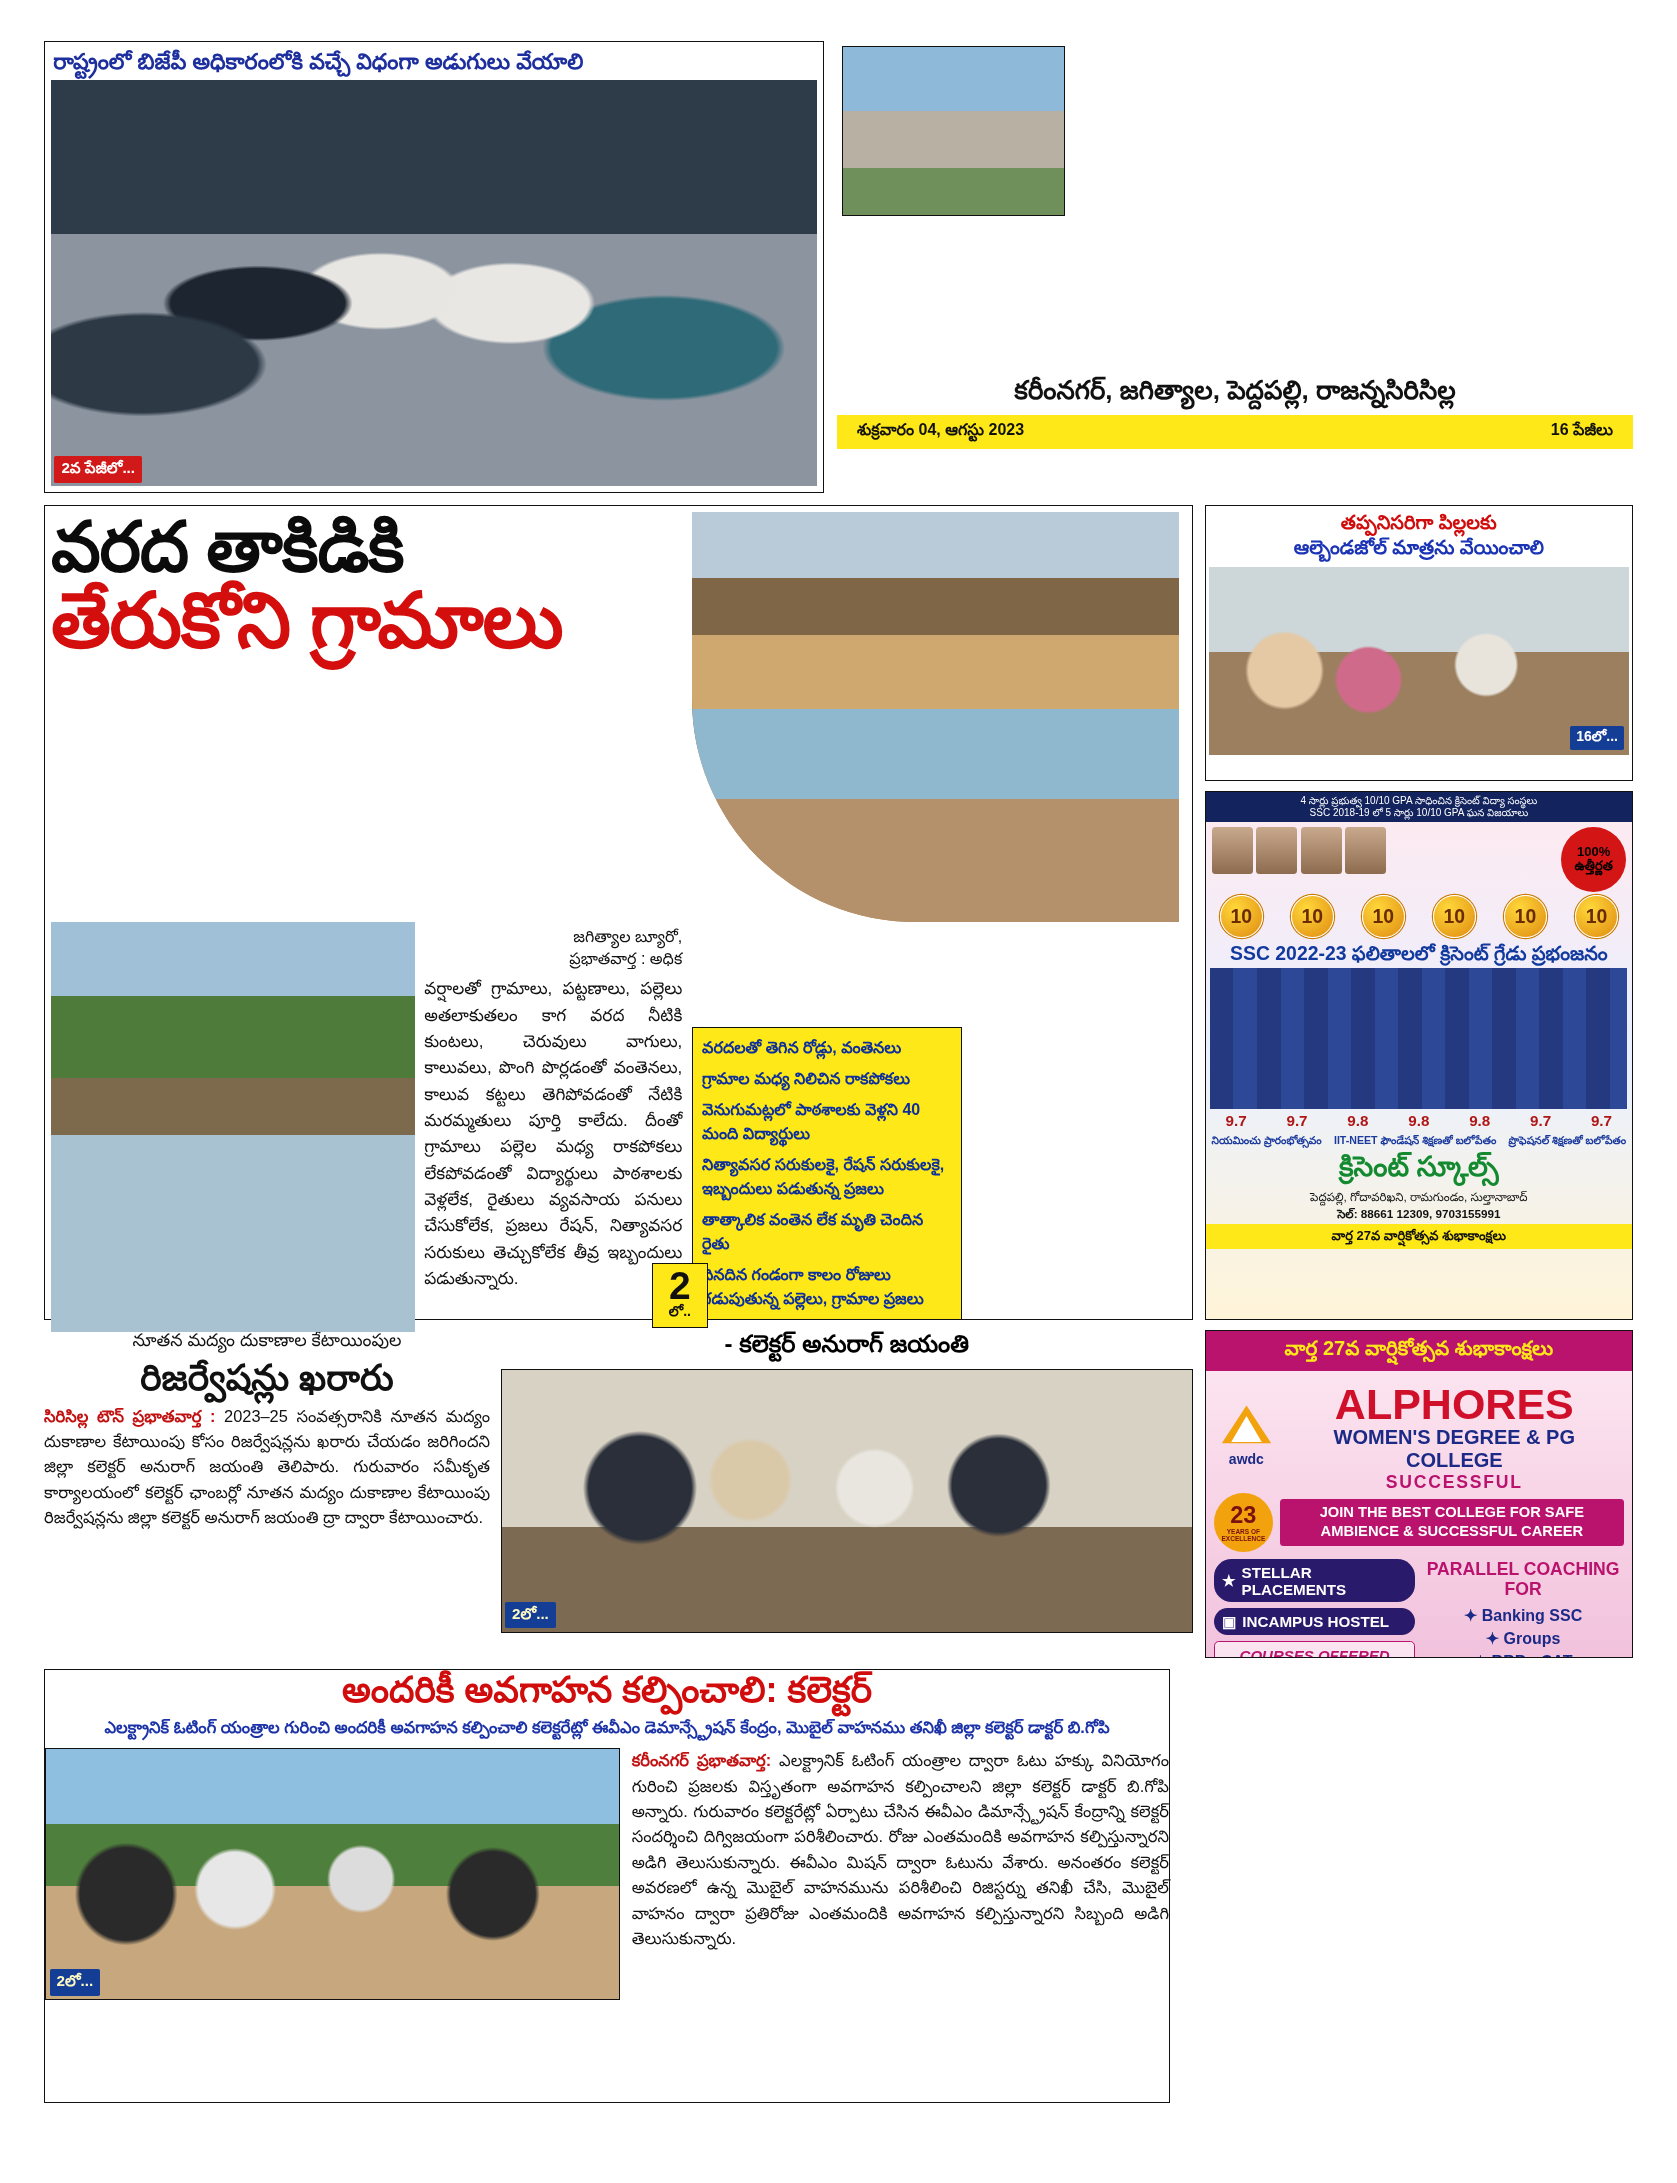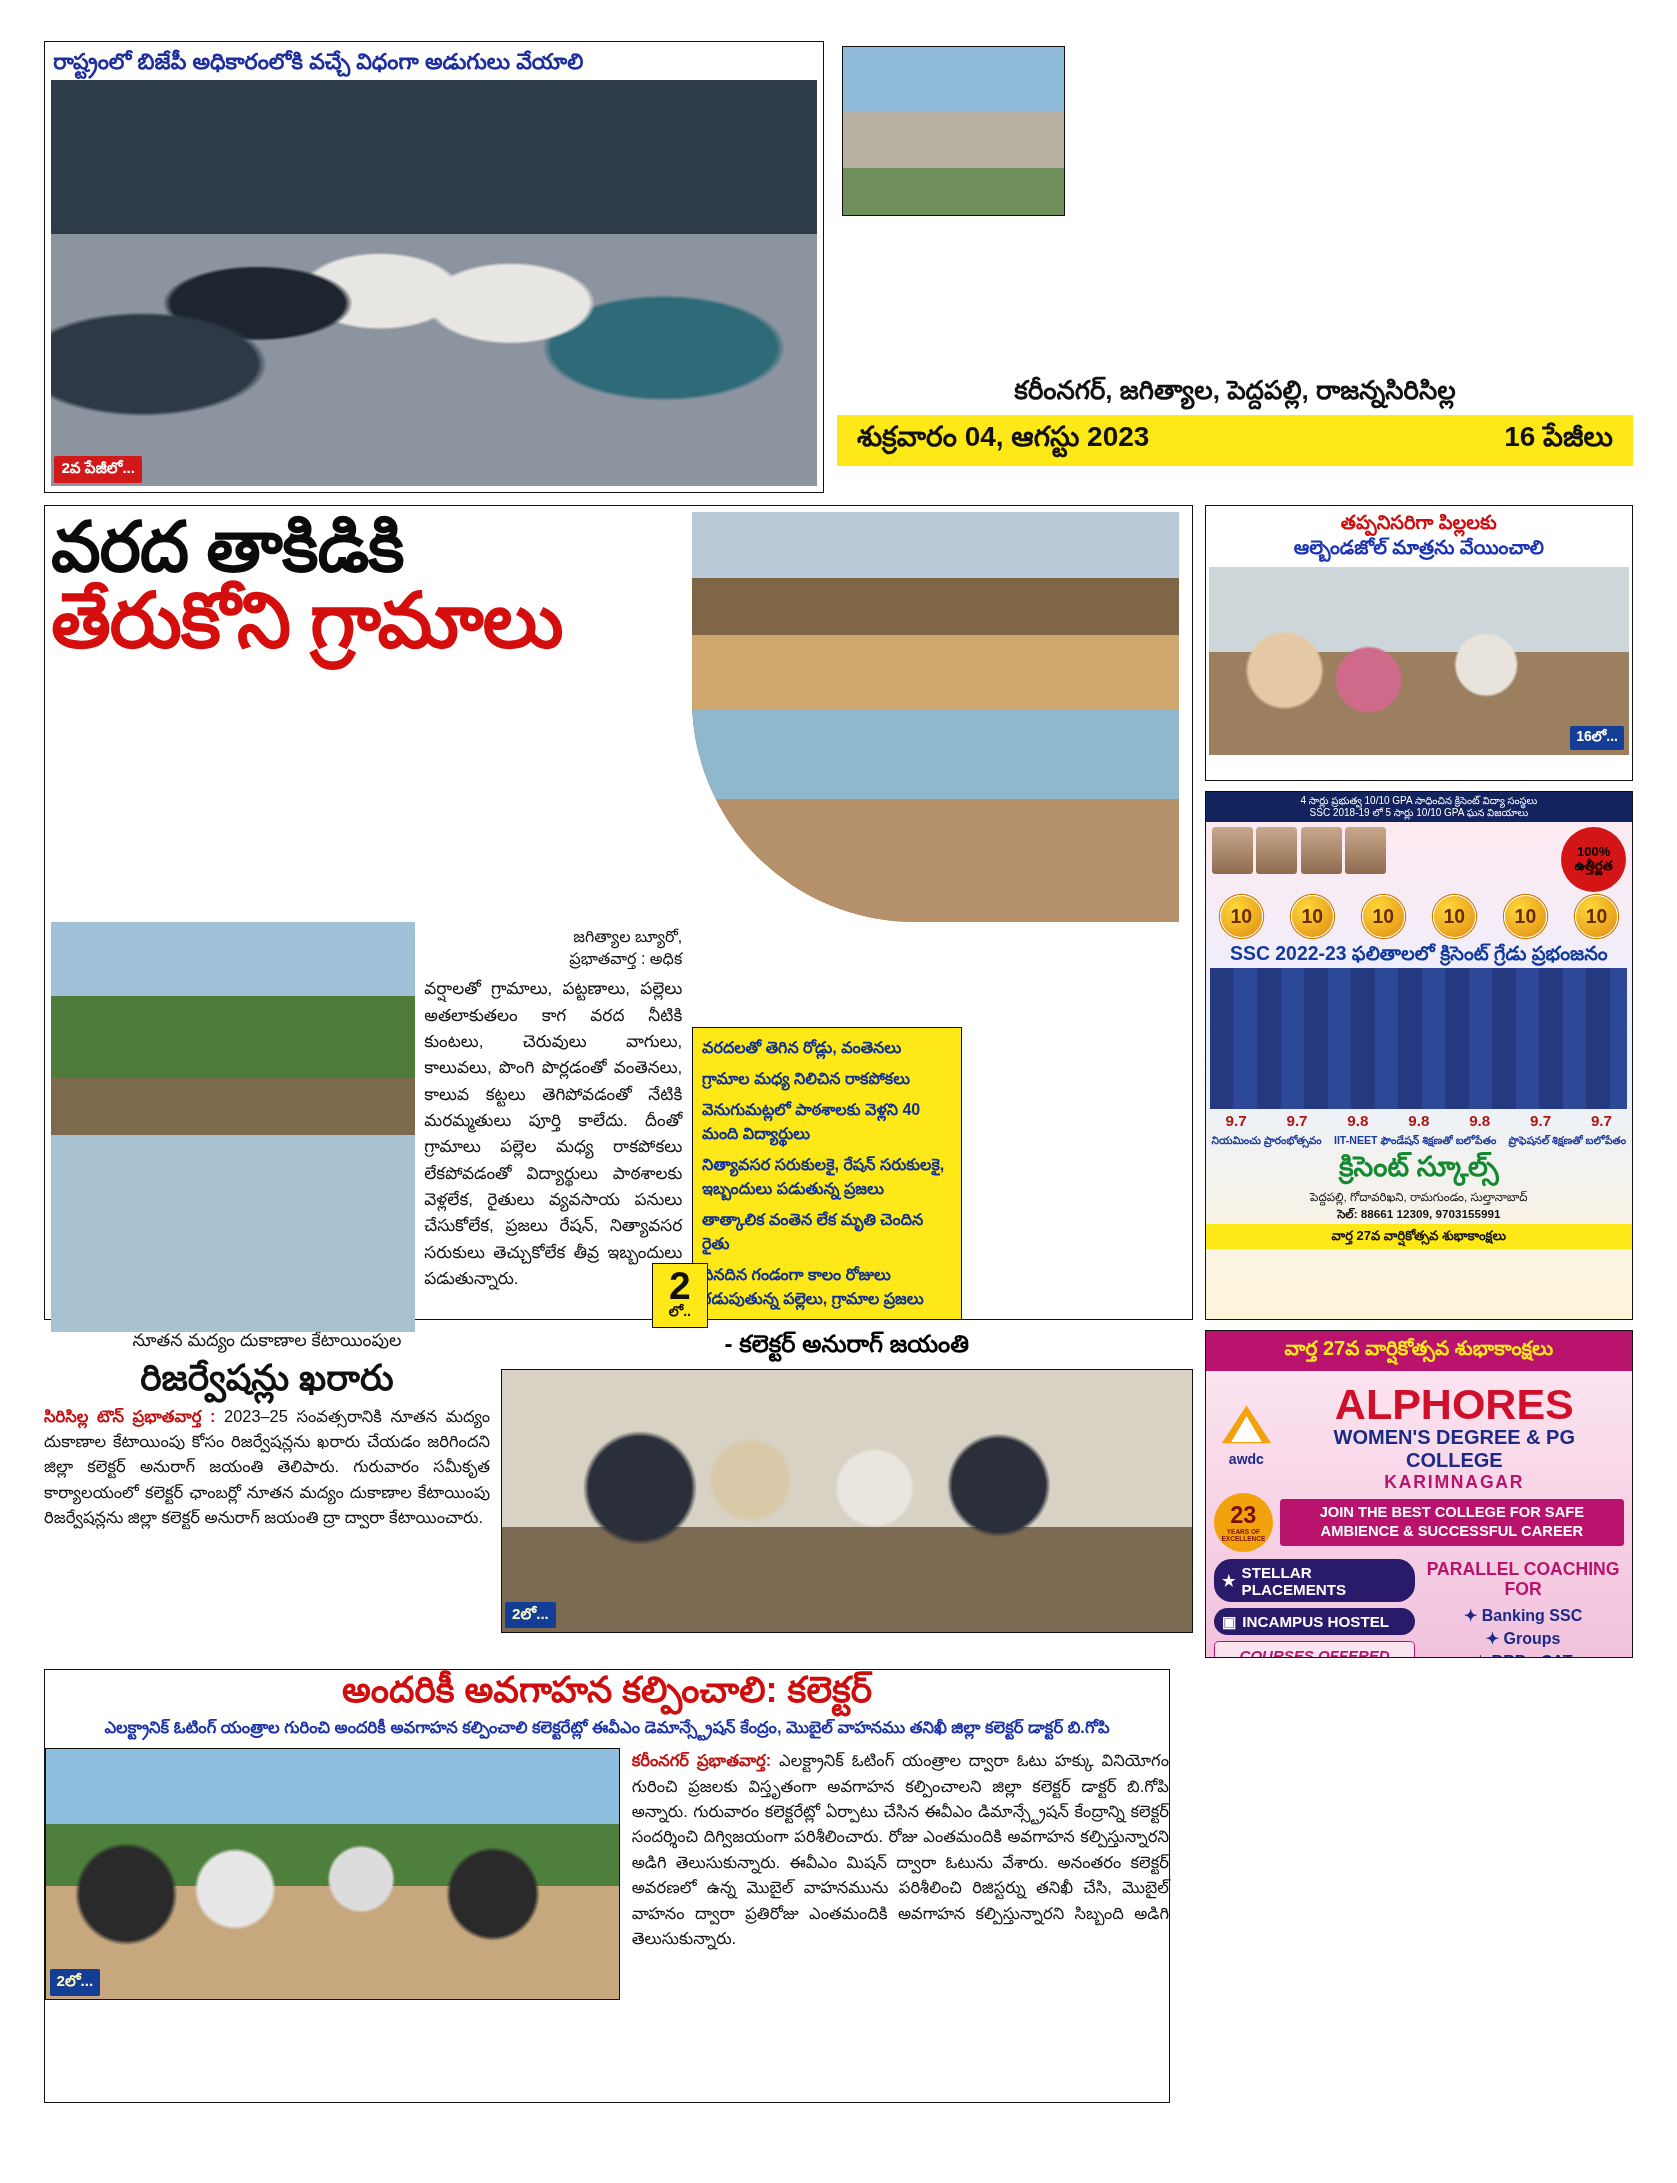--- a/index.html
+++ b/index.html
@@ -53,21 +53,21 @@
   .mast-photo { width: 223px; height: 170px; margin-top: 2.9px; }
   .bird {
     position: absolute; right: 35px; top: 11.7px; width: 135px; height: 82px;
   }
   .mast-places {
     background: #fff; color: #111; font-weight: bold; font-size: 26px;
     text-align: center; padding: 5.9px 0 3.5px;
   }
   .mast-date-row {
     background: #ffe817; display: flex; justify-content: space-between;
-    align-items: center; padding: 5.9px 20px; font-weight: bold; font-size: 28px; color: #111;
+    align-items: center; padding: 5.9px 20px; font-weight: bold; font-size: 16px; color: #111;
   }
 
   
   .mainband { display: flex; gap: 11.7px; margin-top: 11.7px; height: 815px; }
   .mainleft { width: 1149px; border: 1.8px solid #111; position: relative; padding: 5.9px; }
   .mainright { flex: 1; display: flex; flex-direction: column; gap: 10.6px; }
 
   .big-head { font-size: 70px; font-weight: bold; line-height: 1.0; letter-spacing: -1.2px; }
   .big-head .l1 { color: #0b0b0b; }
   .big-head .l2 { color: #d40d0d; font-size: 77px; }
@@ -338,21 +338,21 @@
         <div style="width:65px;text-align:center;">
           <svg viewBox="0 0 100 80" width="59" height="47">
             <path d="M50,6 L92,70 L8,70 Z" fill="#f2a20c"></path>
             <path d="M50,24 L76,68 L24,68 Z" fill="#fff"></path>
           </svg>
           <div style="font-size:14px;font-weight:bold;color:#1b2a86;">awdc</div>
         </div>
         <div style="flex:1;">
           <div class="alph-name">ALPHORES</div>
           <div class="alph-sub">WOMEN'S DEGREE &amp; PG COLLEGE</div>
-          <div class="alph-city">KARIMNAGAR</div>
+          <div class="alph-city">SUCCESSFUL</div>
         </div>
       </div>
 
       <div style="display:flex;align-items:center;gap:7px;padding:0 8.2px;">
         <div style="width:59px;height:59px;border-radius:50%;background:#f2a20c;color:#7a1010;font-weight:bold;display:flex;flex-direction:column;align-items:center;justify-content:center;">
           <span style="font-size:23.5px;">23</span>
           <span style="font-size:6.5px;text-align:center;line-height:1.05;">YEARS OF EXCELLENCE</span>
         </div>
         <div class="alph-join" style="flex:1;margin:0;">JOIN THE BEST COLLEGE FOR SAFE AMBIENCE &amp; SUCCESSFUL CAREER</div>
       </div>

